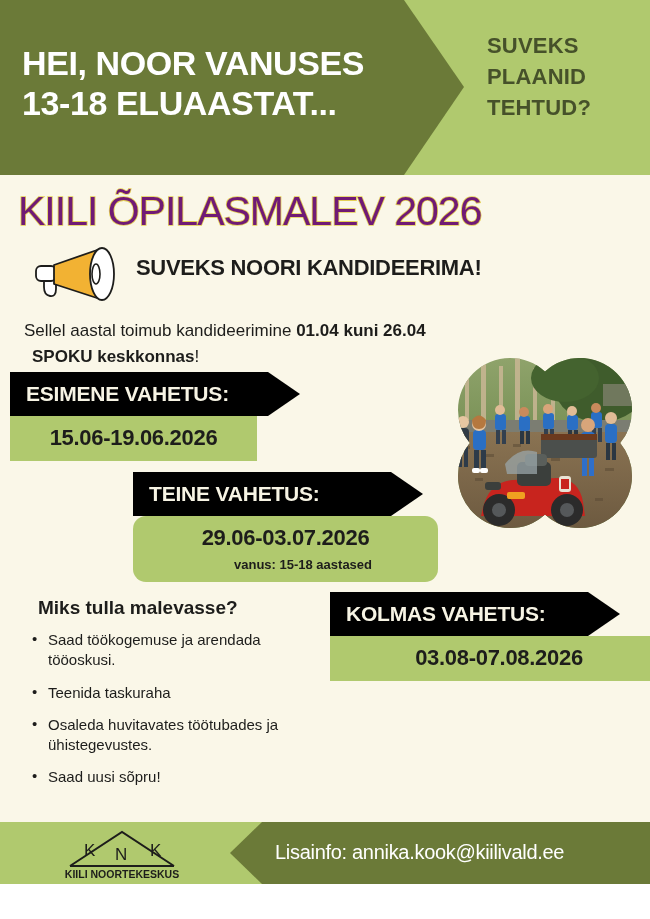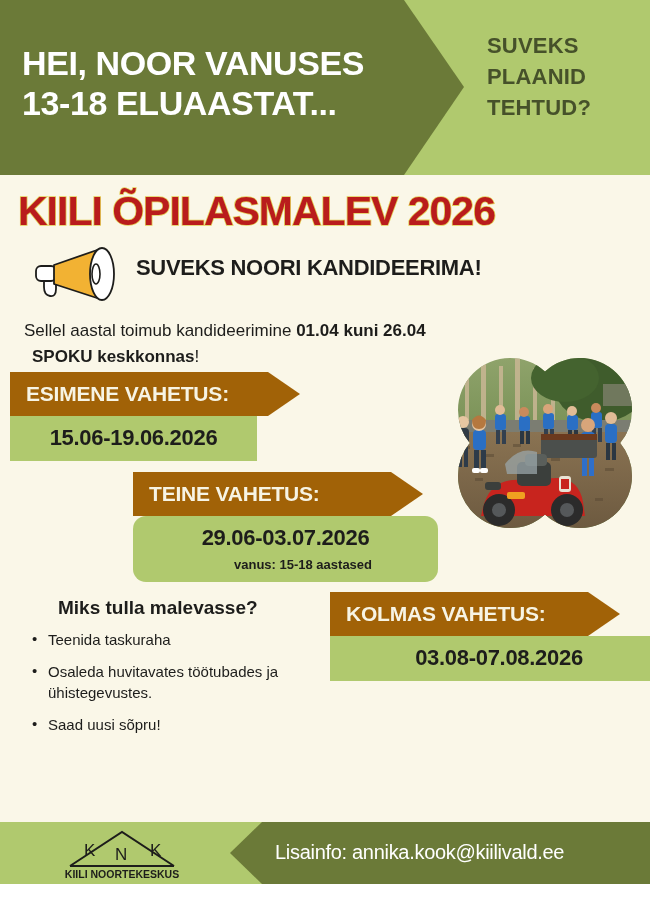--- a/index.html
+++ b/index.html
@@ -26,22 +26,22 @@
   .header-side {
     position:absolute; left:487px; top:30px; width:150px;
     color:#46512a; font-size:22px; font-weight:bold; line-height:1.42;
     letter-spacing:0.2px;
   }
   .header-side span { display:block; }
 
   
   .poster-title {
     position:absolute; left:18px; top:188px; width:620px;
-    font-size:41px; font-weight:bold; letter-spacing:-1px;
-    color:#b91c1c;
+    font-size:41px; font-weight:normal; letter-spacing:-1px;
+    color:#701a75;
     -webkit-text-stroke:1.6px #e3cf56;
     paint-order: stroke fill;
     white-space:nowrap;
   }
 
   
   .mega-row { position:absolute; left:24px; top:243px; width:600px; height:62px; }
   .mega-icon { position:absolute; left:0; top:0; width:104px; height:62px; }
   .mega-text {
     position:absolute; left:112px; top:12px;
@@ -58,21 +58,21 @@
 
   
   .photo {
     position:absolute; left:455px; top:358px; width:180px; height:170px;
   }
   .photo svg { display:block; }
 
   
   .shift { position:absolute; }
   .shift-head {
-    position:relative; height:44px; background:#a16207;
+    position:relative; height:44px; background:#000000;
     display:flex; align-items:center;
   }
   .shift-head-label {
     color:#f7f4e4; font-size:21px; font-weight:bold; letter-spacing:-0.2px;
     padding-left:16px;
   }
   .shift-body { background:#b0c96e; padding:9px 0 10px 0; text-align:center; }
   .shift-date { font-size:22px; font-weight:bold; color:#1d1d1b; letter-spacing:-0.3px; }
   .shift-note { font-size:13px; font-weight:bold; color:#1d1d1b; margin-top:6px;margin-left:35px; }
 
@@ -84,21 +84,21 @@
   .shift-2 { left:133px; top:472px; width:305px; }
   .shift-2 .shift-head { width:290px; clip-path: polygon(0 0, 258px 0, 290px 22px, 258px 44px, 0 44px); }
   .shift-2 .shift-body { width:305px;border-radius:13px; }
   
   .shift-3 { left:330px; top:592px; width:305px; }
   .shift-3 .shift-head { width:290px; clip-path: polygon(0 0, 258px 0, 290px 22px, 258px 44px, 0 44px); }
   .shift-3 .shift-body { width:338px; }
 
   
   .why { position:absolute; left:30px; top:597px; width:300px; }
-  .why-title { font-size:19px; font-weight:bold; color:#1d1d1b; margin-bottom:11px; padding-left:8px;margin-left:20px; }
+  .why-title { font-size:19px; font-weight:bold; color:#1d1d1b; margin-bottom:11px; padding-left:8px; }
   .why-list { list-style:none; }
   .why-list li {
     position:relative; padding-left:18px; margin-bottom:12px;
     font-size:15px; color:#1d1d1b; line-height:1.35;
   }
   .why-list li::before {
     content:"\2022"; position:absolute; left:2px; top:-1px; font-size:15px; color:#1d1d1b;
   }
 
   
@@ -317,20 +317,21 @@
     <span class="shift-head-label">KOLMAS VAHETUS:</span>
   </div>
   <div class="shift-body">
     <div class="shift-date">03.08-07.08.2026</div>
   </div>
 </div>
 
 <div class="why">
   <div class="why-title">Miks tulla malevasse?</div>
   <ul class="why-list">
+    <li>Saad töökogemuse ja arendada tööoskusi.</li>
     <li>Teenida taskuraha</li>
     <li>Osaleda huvitavates töötubades ja ühistegevustes.</li>
     <li>Saad uusi sõpru!</li>
   </ul>
 </div>
 
 <div class="footer-light"></div>
 <div class="footer-dark"></div>
 
 <div class="knk-logo">

